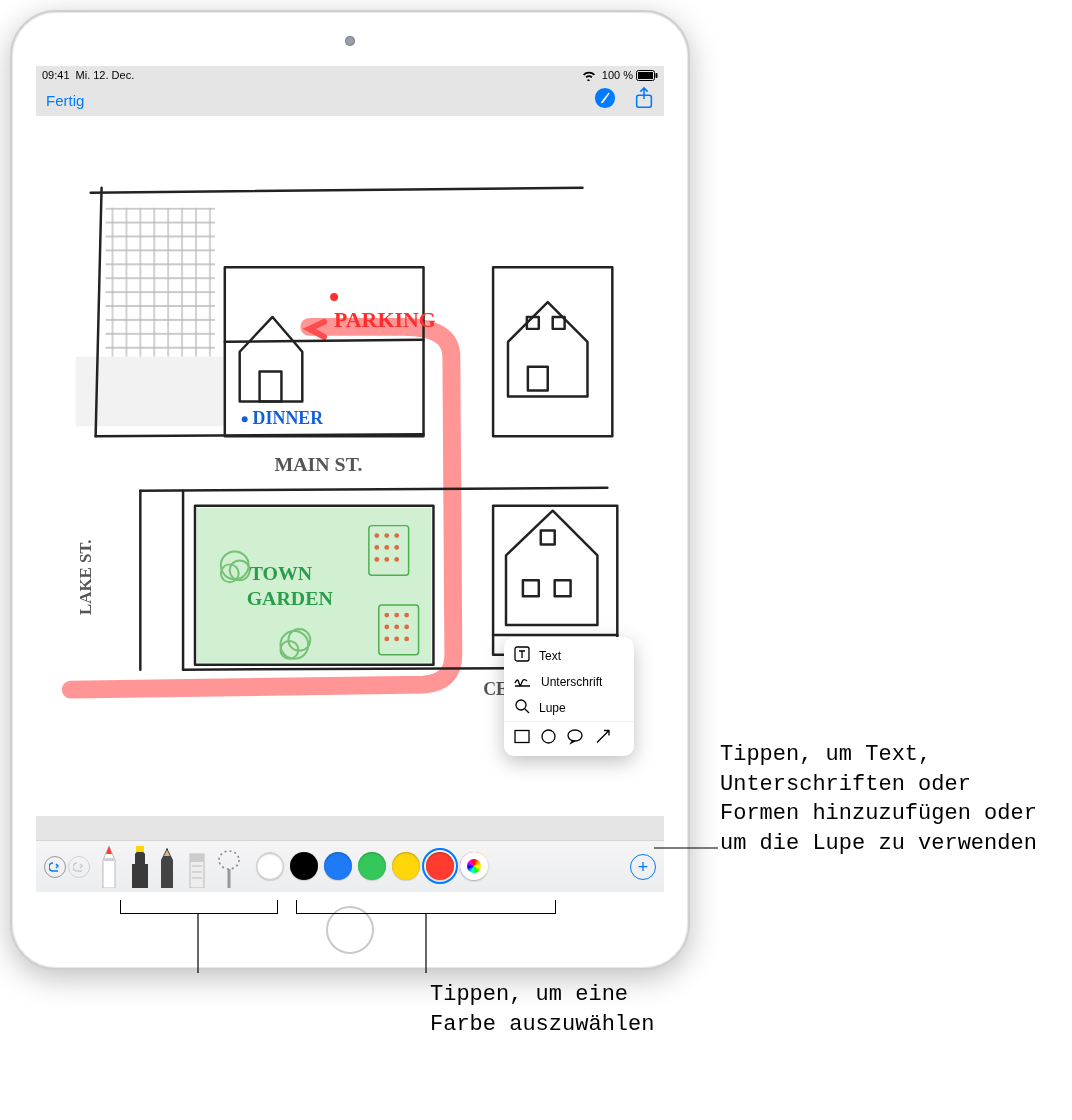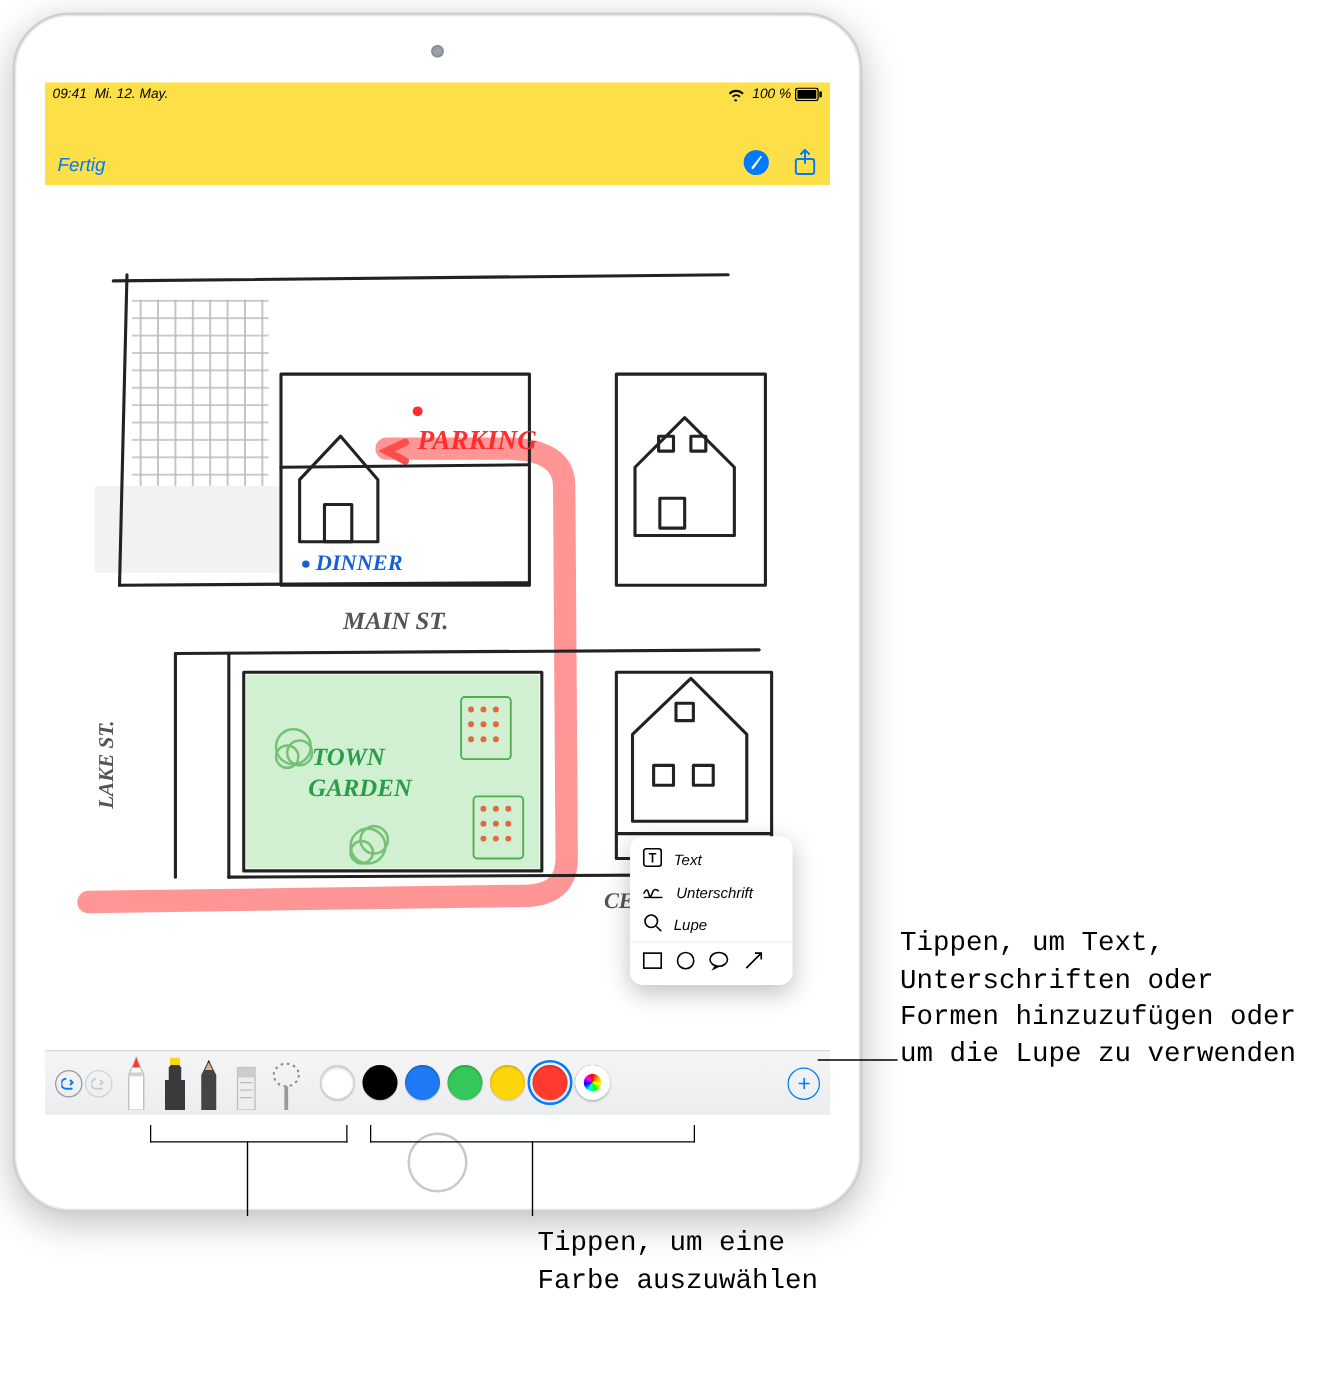--- a/index.html
+++ b/index.html
@@ -23,39 +23,37 @@
   box-shadow: inset 0 0 2px #555;
 }
 .home-btn {
   position: absolute; bottom: 14px; left: 50%; transform: translateX(-50%);
   width: 48px; height: 48px; border-radius: 50%;
   border: 2px solid #c9c9c9; background: #fff;
 }
 
 .screen {
   position: absolute; left: 24px; right: 24px; top: 54px; bottom: 76px;
-  background: #fde047;
+  background: #e5e5e5;
   overflow: hidden;
-  font-style: italic;
 }
 
 
 .statusbar {
   height: 18px; display: flex; justify-content: space-between; align-items: center;
   font-size: 11px; font-weight: 500; color: #000; padding: 0 6px;
 }
 .status-left, .status-right { display: flex; gap: 6px; align-items: center; }
 .wifi-icon svg, .battery-icon svg { display:block; }
 .battery-icon { display:flex; align-items:center; gap:3px; }
 
 
 .navbar {
   height: 32px; display: flex; justify-content: space-between; align-items: center;
   padding: 0 10px;
-  margin-top: 32px;
 }
 .done-btn { color: #007aff; font-size: 15px; cursor: pointer; }
 .nav-right { display:flex; gap:18px; align-items:center; }
 .nav-icon { color:#007aff; cursor:pointer; }
 
 
 .canvas {
   position: relative;
   background:#fff;
   height: 700px;
@@ -123,21 +121,21 @@
 <div class="stage">
 
   <div class="ipad">
     <div class="camera"></div>
 
     <div class="screen">
 
       <div class="statusbar">
         <div class="status-left">
           <span>09:41</span>
-          <span>Mi. 12. May.</span>
+          <span>Mi. 12. Dec.</span>
         </div>
         <div class="status-right">
           <span class="wifi-icon">
             <svg width="14" height="11" viewBox="0 0 14 11">
                 <path d="M7 9.5a1.2 1.2 0 100 2.2 1.2 1.2 0 000-2.2zM3.5 6.8a5 5 0 017 0l-1.2 1.2a3.3 3.3 0 00-4.6 0zM1 4.3a8.5 8.5 0 0112 0l-1.2 1.2a6.8 6.8 0 00-9.6 0z" fill="#000"></path>
               </svg>
           </span>
           <span class="battery-icon">
             <span>100 %</span>
             <svg width="22" height="11" viewBox="0 0 22 11">

